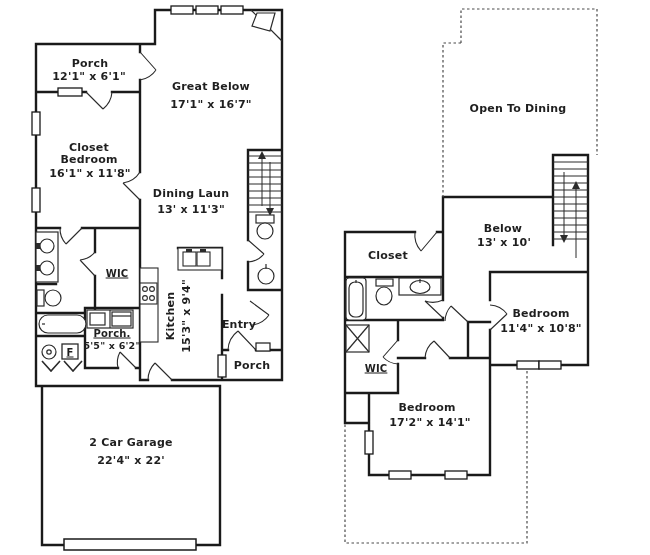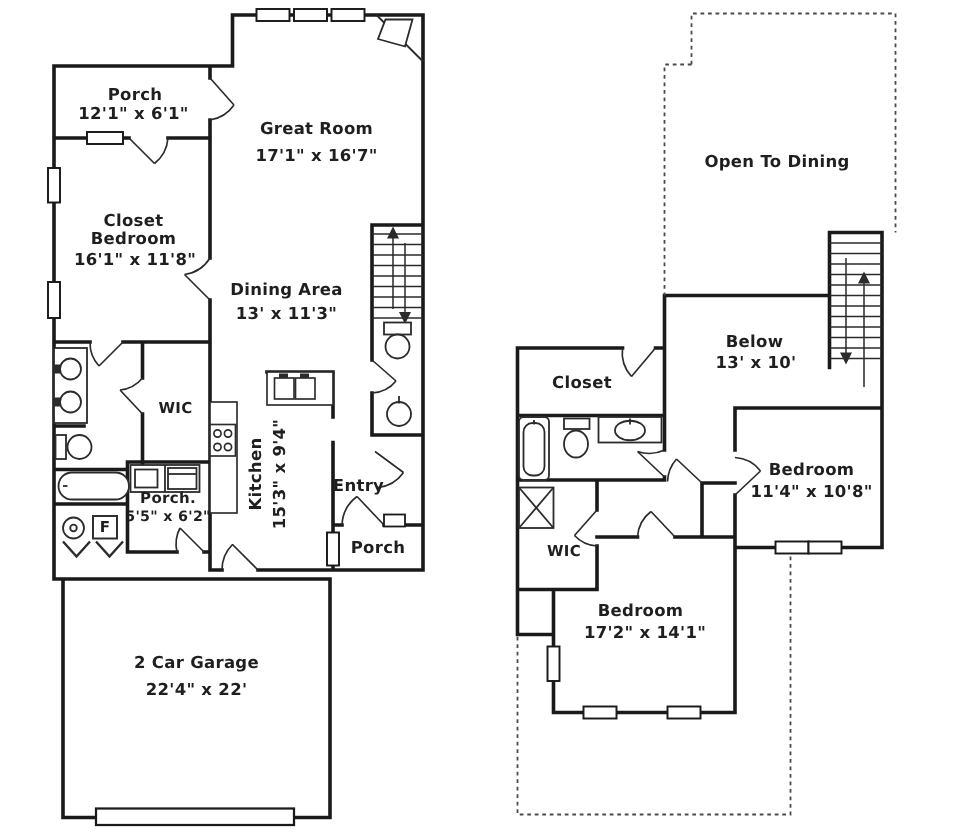--- a/index.html
+++ b/index.html
@@ -1,21 +1,21 @@
 <!DOCTYPE html>
 <html><head>
 <meta charset="utf-8">
 <style>
   html,body{margin:0;padding:0;background:#fff;}
   #stage{position:relative;width:650px;height:555px;background:#ffffff;overflow:hidden;
          font-family:"DejaVu Sans","Liberation Sans",sans-serif;}
   #plan-svg{position:absolute;left:0;top:0;}
   .lbl{position:absolute;transform:translate(-50%,-50%);font-weight:bold;font-size:11px;
        color:#1f1f1f;white-space:nowrap;letter-spacing:.2px;line-height:11px;}
-  .sm{font-size:10px;}
+  .sm{font-size:10px;text-decoration:underline;}
   .xs{font-size:9.5px;}
   .rot{transform:translate(-50%,-50%) rotate(-90deg);text-align:center;line-height:16px;}
 </style>
 </head>
 <body>
 
 <div id="stage">
 
 <svg id="plan-svg" width="650" height="555" viewBox="0 0 650 555">
 
@@ -186,28 +186,28 @@
     <rect x="539" y="361" width="22" height="8"></rect>
     <rect x="365" y="431" width="8" height="23"></rect>
     <rect x="389" y="471" width="22" height="8"></rect>
     <rect x="445" y="471" width="22" height="8"></rect>
   </g>
 </svg>
 
   <div class="lbl" style="left:90px;top:63px">Porch</div>
   <div class="lbl" style="left:89px;top:76px">12'1" x 6'1"</div>
 
-  <div class="lbl" style="left:211px;top:86px">Great Room</div>
+  <div class="lbl" style="left:211px;top:86px">Great Below</div>
   <div class="lbl" style="left:211px;top:104px">17'1" x 16'7"</div>
 
   <div class="lbl" style="left:89px;top:147px">Closet</div>
   <div class="lbl" style="left:89px;top:159px">Bedroom</div>
   <div class="lbl" style="left:90px;top:173px">16'1" x 11'8"</div>
 
-  <div class="lbl" style="left:191px;top:193px">Dining Area</div>
+  <div class="lbl" style="left:191px;top:193px">Dining Laun</div>
   <div class="lbl" style="left:191px;top:209px">13' x 11'3"</div>
 
   <div class="lbl sm" style="left:117px;top:273px">WIC</div>
 
   <div class="lbl sm" style="left:112px;top:333px">Porch.</div>
   <div class="lbl xs" style="left:112px;top:345px">5'5" x 6'2"</div>
 
   <div class="lbl rot" style="left:179px;top:316px">
     <div>Kitchen</div>
     <div>15'3" x 9'4"</div>

